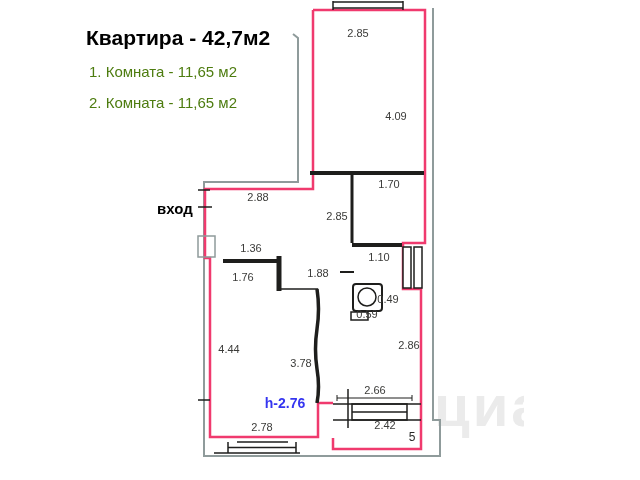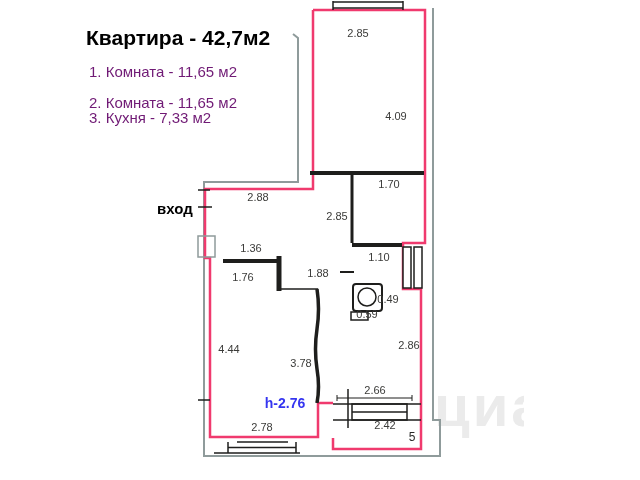--- a/index.html
+++ b/index.html
@@ -5,21 +5,21 @@
   html,body{margin:0;padding:0;background:#ffffff;}
   #screen{
     position:relative;width:524px;height:480px;background:#ffffff;
     font-family:"Liberation Sans",sans-serif;overflow:hidden;
   }
   .title{
     position:absolute;left:86px;top:26px;font-size:21px;font-weight:bold;
     color:#000;white-space:nowrap;
   }
   .room-line{
-    position:absolute;left:89px;font-size:15px;color:#701a75;white-space:nowrap;
+    position:absolute;left:89px;font-size:15px;color:#4d7c0f;white-space:nowrap;
   }
   .room-line.r0{top:63px}
   .room-line.r1{top:94px}
   .room-line.r2{top:109px}
   svg{position:absolute;left:0;top:0;}
   svg text{font-family:"Liberation Sans",sans-serif;}
   .dim{font-size:11px;fill:var(--dim-text,#3b3b39);}
   .pinkw{stroke:var(--wall-pink,#f03a6e);fill:none;}
   .grayw{stroke:var(--wall-gray,#8f9b9b);fill:none;}
   .darkw{stroke:var(--wall-dark,#1e1e1c);fill:none;}
@@ -30,21 +30,20 @@
   .wm{font-size:58px;font-weight:600;fill:var(--watermark,#ebebeb);letter-spacing:3px;}
 </style>
 </head>
 <body>
 
 <div id="screen">
 
   <div class="title">Квартира - 42,7м2</div>
   <div class="room-line r0">1. Комната - 11,65 м2</div>
   <div class="room-line r1">2. Комната - 11,65 м2</div>
-  <div class="room-line r2">3. Кухня - 7,33 м2</div>
 
   <svg width="640" height="480" viewBox="0 0 640 480">
 
     <text class="wm" x="434" y="426">циан</text>
 
     <path class="grayw" stroke-width="2" d="M293,34 L298,38 L298,182 L204,182 L204,456 L440,456 L440,420 L433,420 L433,8"></path>
 
     <path class="pinkw" stroke-width="2.5" d="M313,10 H425 V243 H403 V289 H421 V449 H333 V438"></path>
     <path class="pinkw" stroke-width="2.5" d="M313,10 V189 H205 V258 H210 V437 H318 V403 H333"></path>
 

